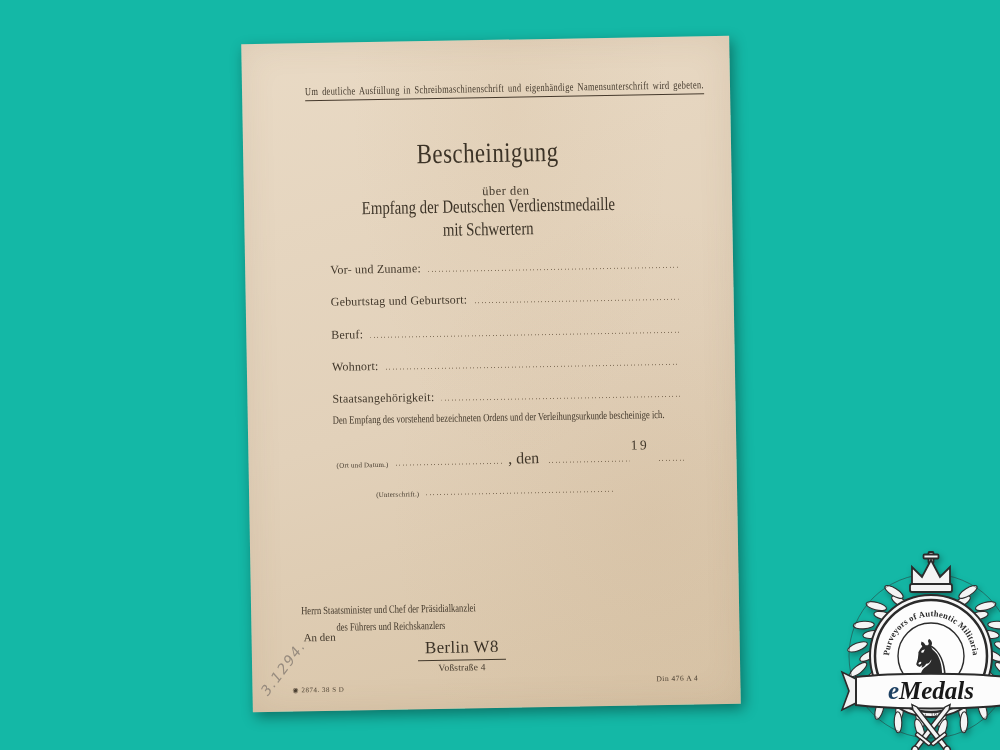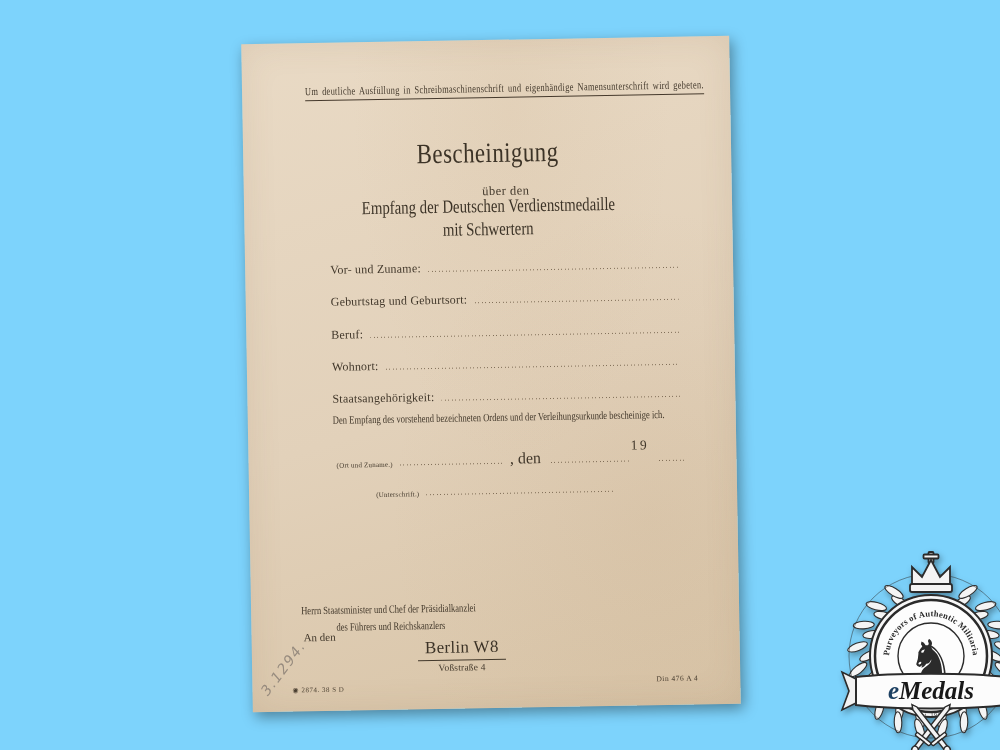--- a/index.html
+++ b/index.html
@@ -1,16 +1,16 @@
 <!DOCTYPE html>
 <html><head>
 <meta charset="utf-8">
 <style>
   html,body{margin:0;padding:0;}
-  .stage{position:relative;width:1000px;height:750px;background:#7dd3fc;overflow:hidden;
+  .stage{position:relative;width:1000px;height:750px;background:#14b8a6;overflow:hidden;
          font-family:"Liberation Serif", serif;color:#42382b;}
   .paper{position:absolute;left:247px;top:40px;width:488px;height:668px;
          background:
            radial-gradient(ellipse at 55% 10%, rgba(195,165,125,.12), transparent 42%),
            radial-gradient(ellipse at 82% 72%, rgba(175,140,100,.10), transparent 46%),
            linear-gradient(163deg,#e9dac5 0%,#e2d1ba 52%,#d8c4a7 100%);
          transform:rotate(-1deg);
          box-shadow:3px 5px 14px rgba(0,0,0,.38), inset 0 0 34px rgba(120,90,60,.12);}
   .centered{position:absolute;left:0;right:0;text-align:center;}
   .cx{display:inline-block;white-space:nowrap;transform-origin:center;}
@@ -98,21 +98,21 @@
       </div>
       <div class="frow">
         <span class="flabel">Staatsangehörigkeit:</span>
         <span class="dotline"></span>
       </div>
     </div>
 
     <div class="confirm">Den Empfang des vorstehend bezeichneten Ordens und der Verleihungsurkunde bescheinige ich.</div>
 
     <div class="daterow">
-      <span class="tiny">(Ort und Zuname.)</span>
+      <span class="tiny">(Ort und Datum.)</span>
       <span class="dotline d1"></span>
       <span class="den">, den</span>
       <span class="dotline d2"></span>
       <span class="year">19</span>
       <span class="dotline d3"></span>
     </div>
 
     <div class="sigrow">
       <span class="tiny">(Unterschrift.)</span>
       <span class="dotline"></span>

